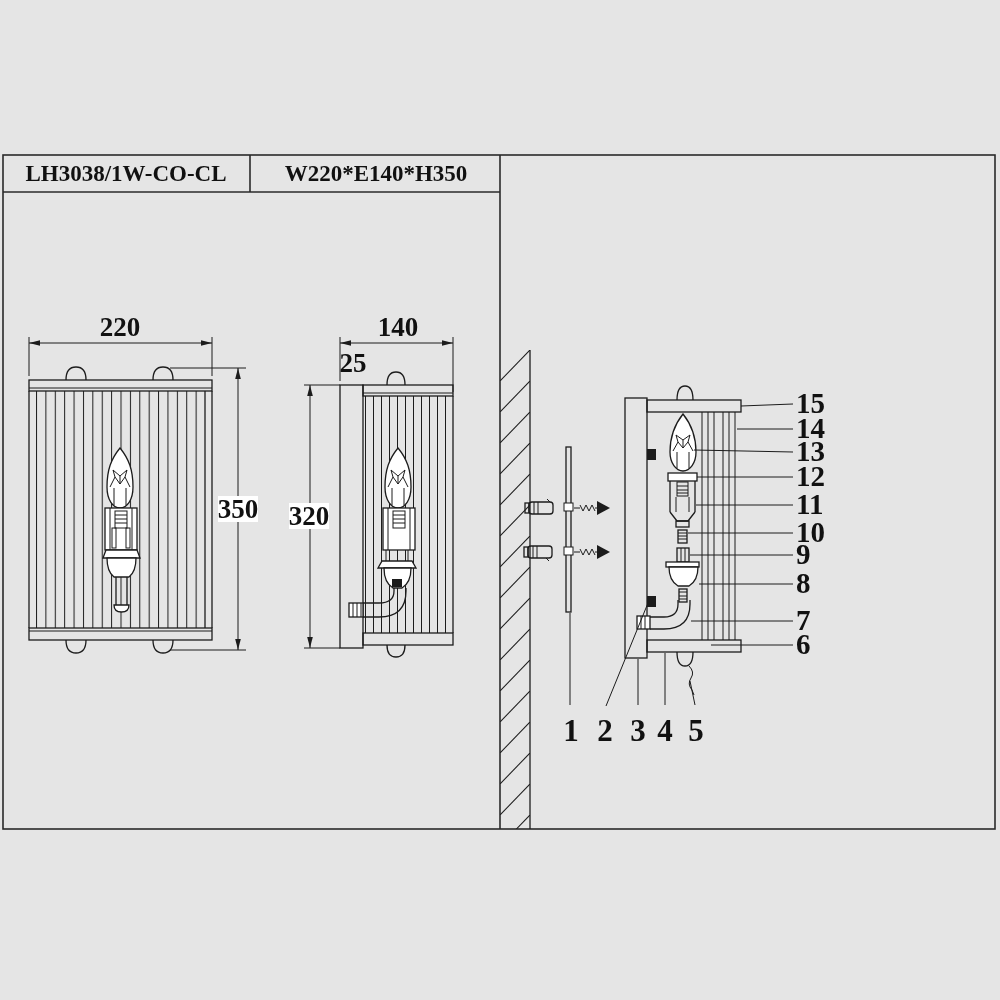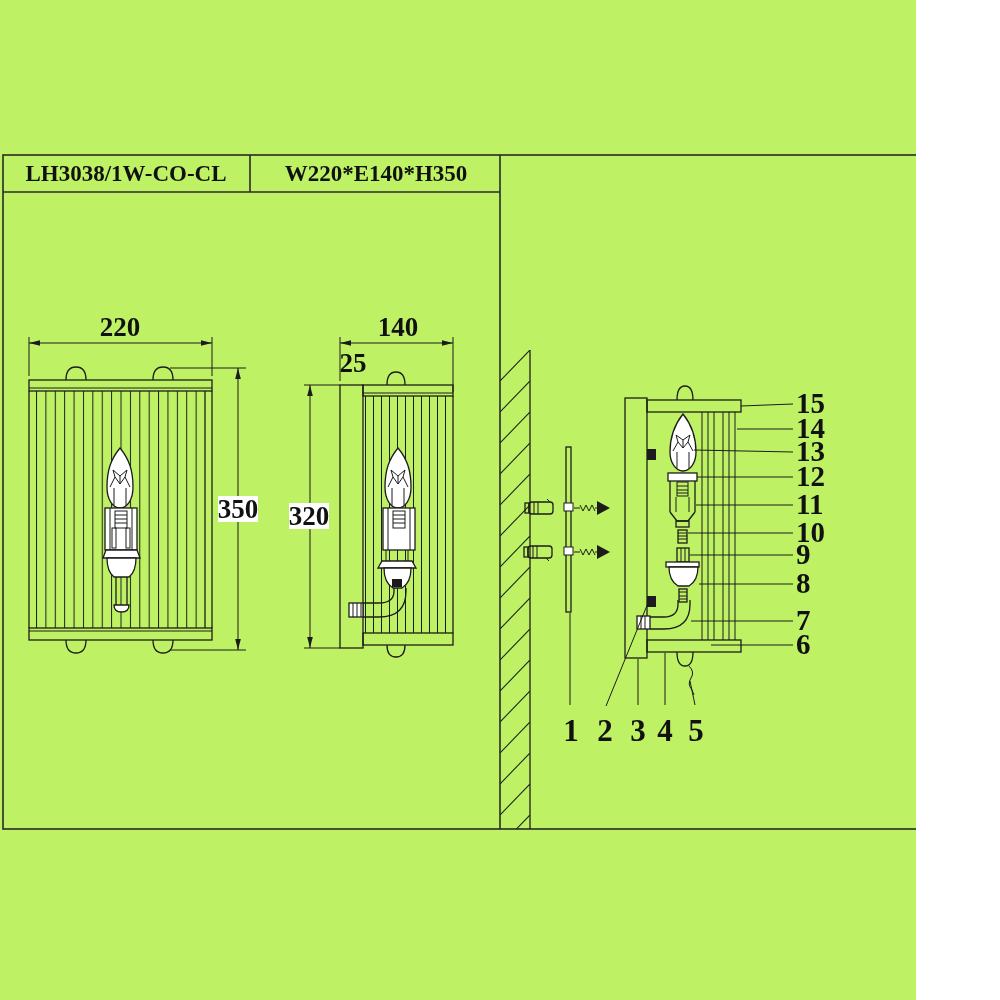--- a/index.html
+++ b/index.html
@@ -1,16 +1,16 @@
 <!DOCTYPE html>
 <html><head>
 <meta charset="utf-8">
 <style>
   html,body{margin:0;padding:0;background:#ffffff;}
-  .stage{position:relative;width:916px;height:1000px;background:#bef264;overflow:hidden;}
+  .stage{position:relative;width:1000px;height:1000px;background:#e5e5e5;overflow:hidden;}
   svg{position:absolute;left:0;top:0;}
   .ln{stroke:#1c1c1c;stroke-width:1.3;fill:none;}
   .thin{stroke:#1c1c1c;stroke-width:1;fill:none;}
   .frame{stroke:#2a2a2a;stroke-width:1.6;fill:none;}
   .dim{stroke:#1c1c1c;stroke-width:1;fill:none;}
   .arrow{fill:#1c1c1c;stroke:none;}
   .solid{fill:#1c1c1c;stroke:none;}
   .whitefill{fill:#ffffff;}
   text{font-family:"Liberation Serif","DejaVu Serif",serif;font-weight:bold;fill:#111;}
   .t-head{font-size:23px;}

